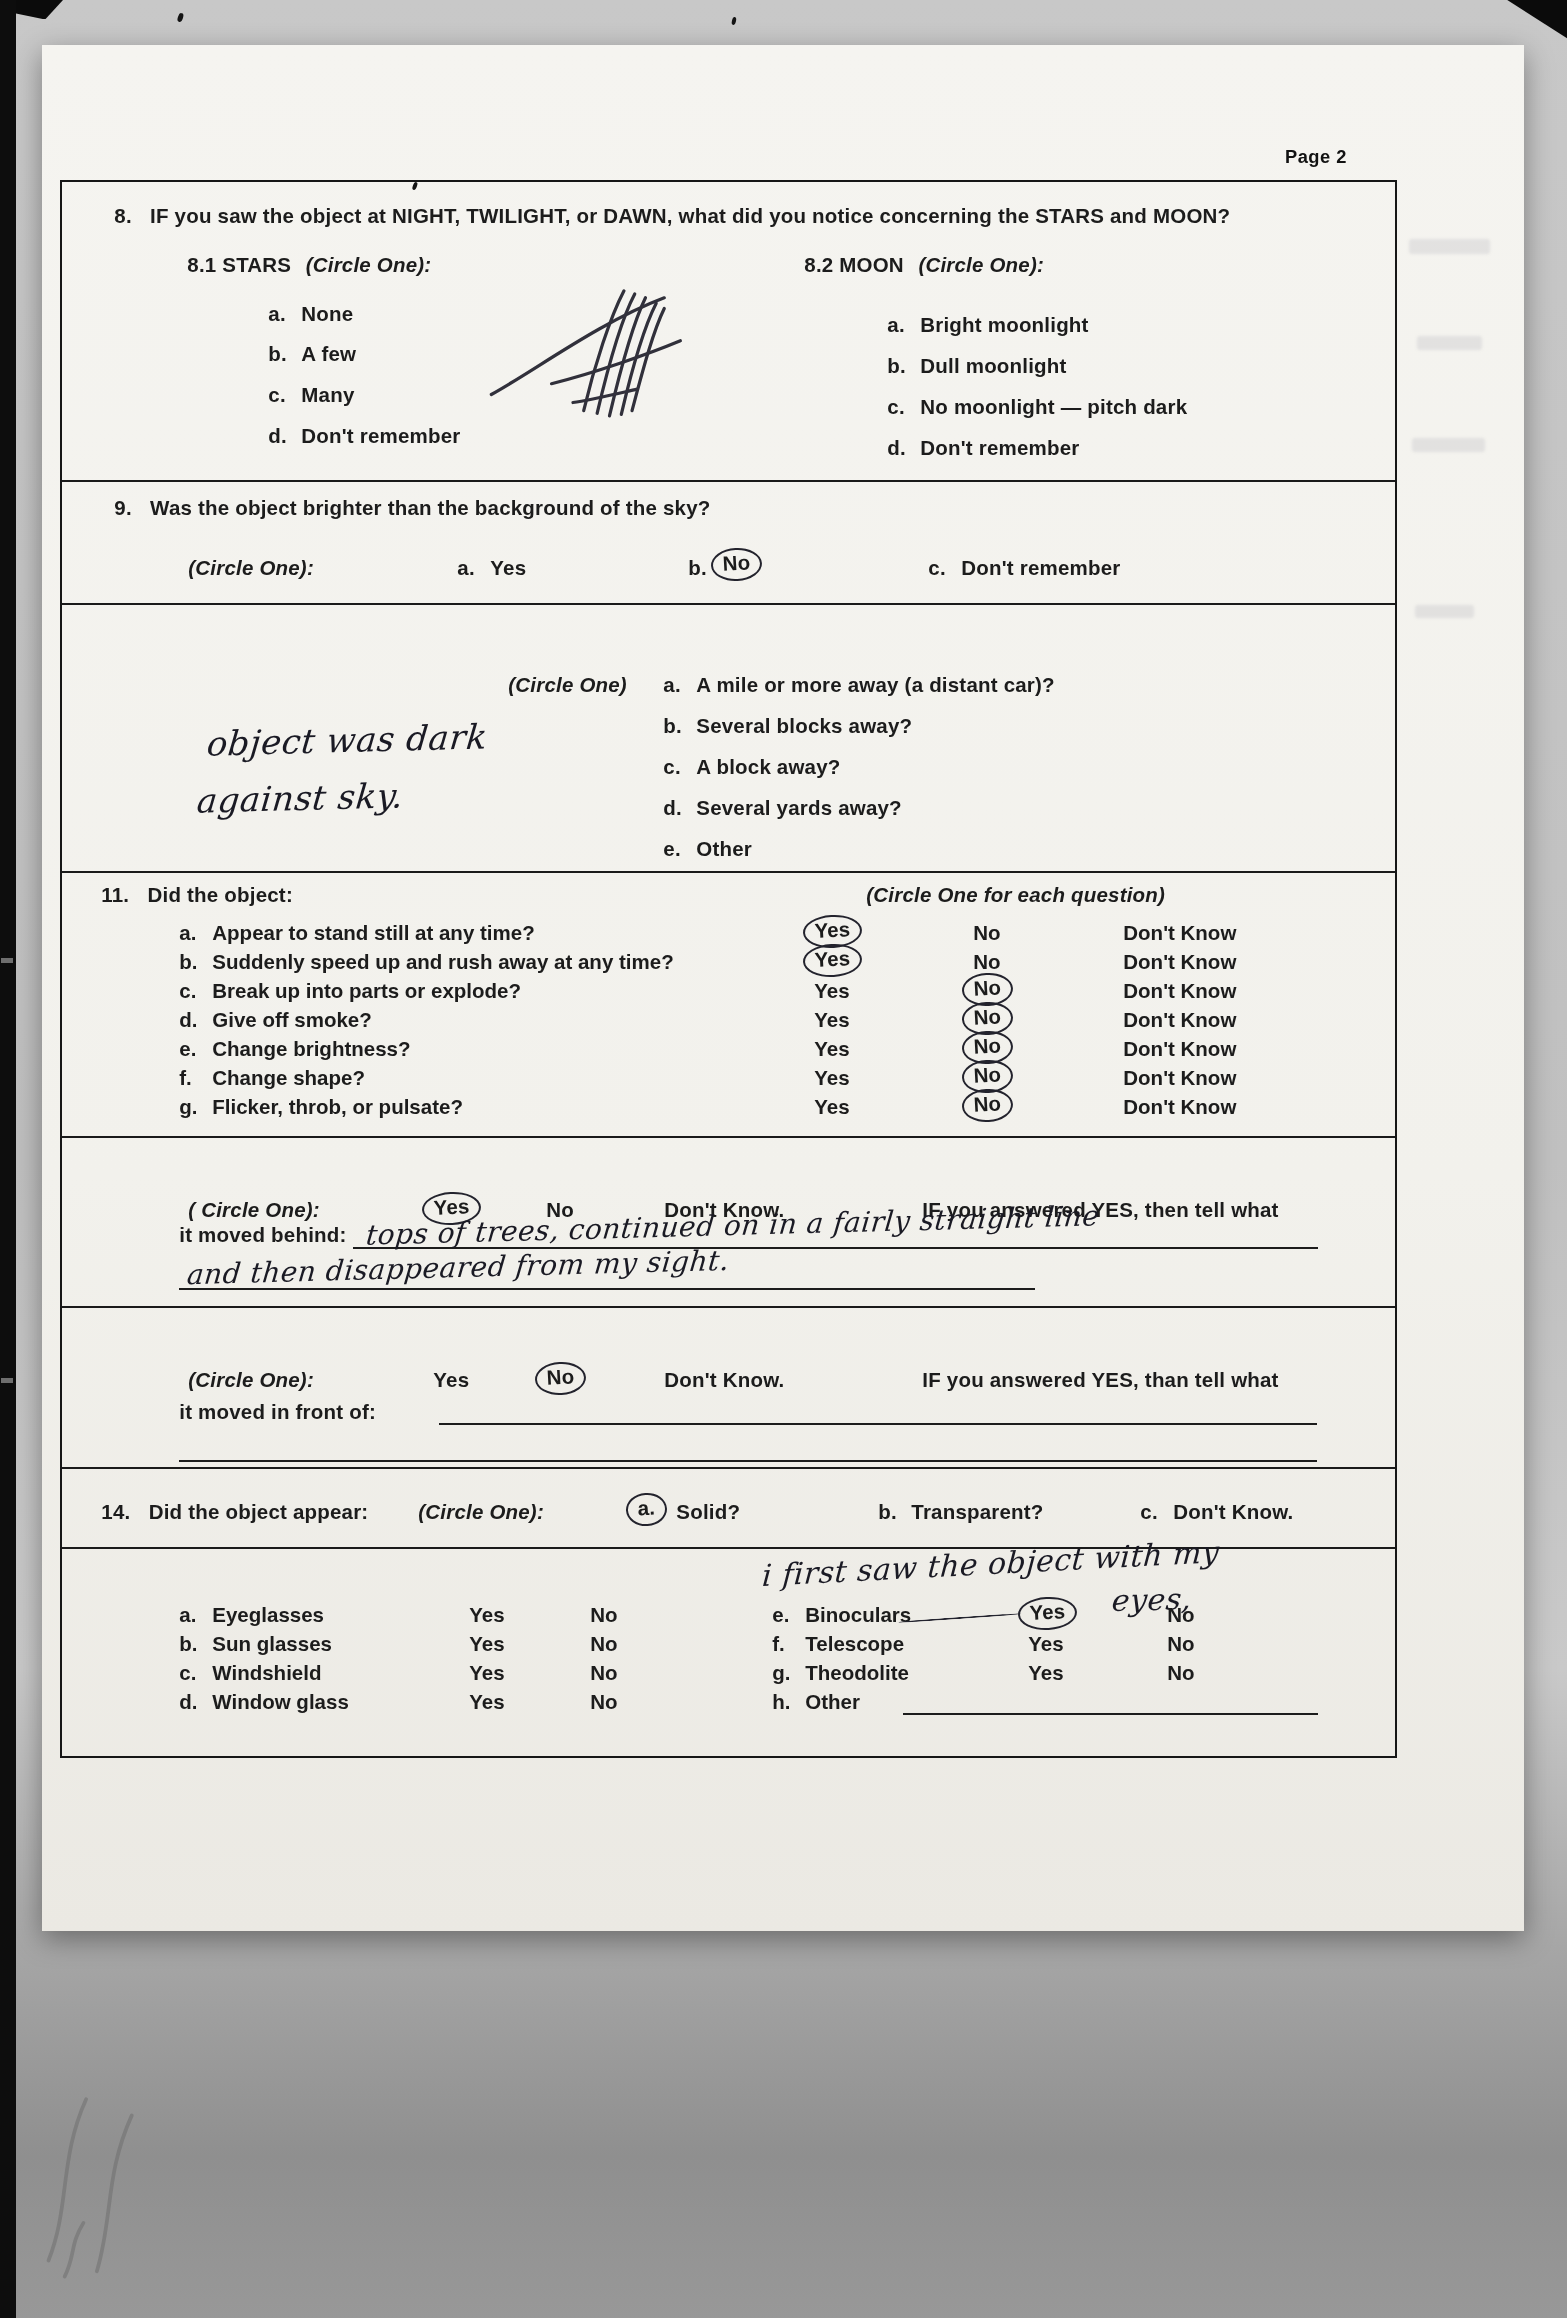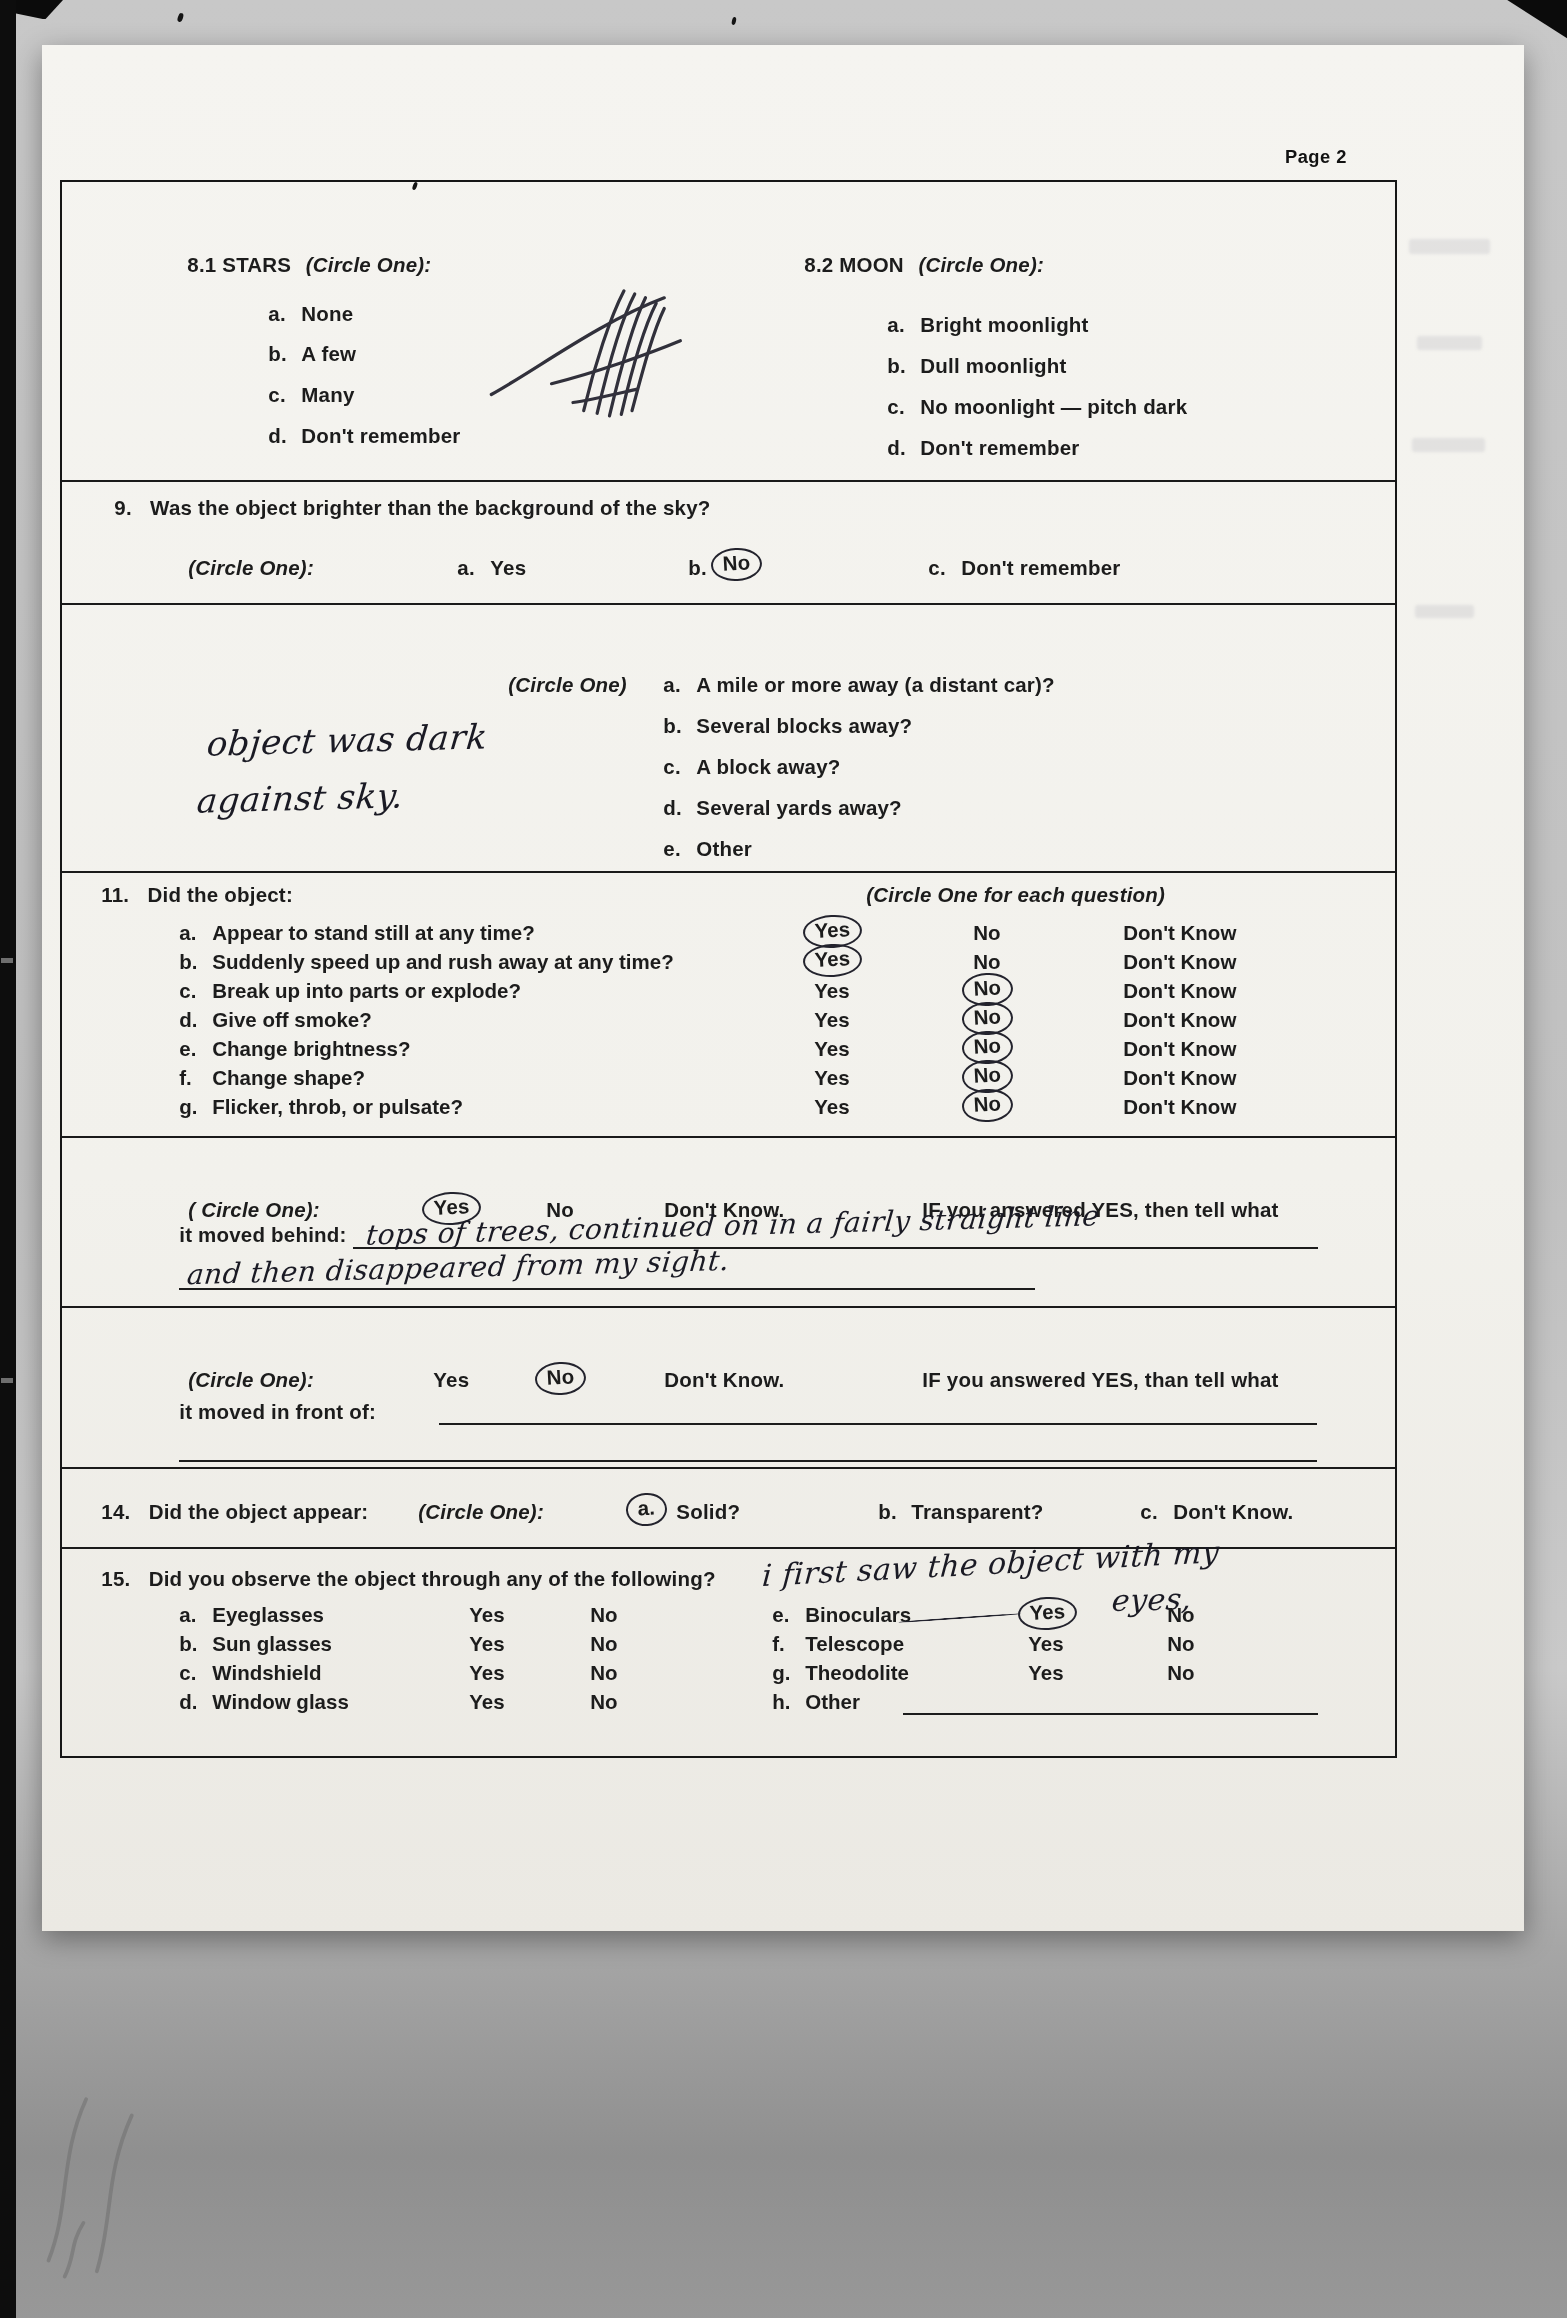--- a/index.html
+++ b/index.html
@@ -43,20 +43,23 @@
     <div class="form-box">
 
       <div class="hr" style="top:298px"></div>
       <div class="hr" style="top:421px"></div>
       <div class="hr" style="top:689px"></div>
       <div class="hr" style="top:954px"></div>
       <div class="hr" style="top:1124px"></div>
       <div class="hr" style="top:1285px"></div>
       <div class="hr" style="top:1365px"></div>
 
+      <div class="t" style="left:52px;top:21.5px">
+        <span>8.</span><span class="gap">IF you saw the object at NIGHT, TWILIGHT, or DAWN, what did you notice concerning the STARS and MOON?</span>
+      </div>
 
       <div class="t" style="left:125px;top:71px">
         <span>8.1  STARS</span>
         <span class="it" style="margin-left:8.6px">(Circle One):</span>
       </div>
 
       <div class="t" style="left:206px;top:120px"><span class="letter">a.</span><span>None</span></div>
       <div class="t" style="left:206px;top:160px"><span class="letter">b.</span><span>A few</span></div>
       <div class="t" style="left:206px;top:201px"><span class="letter">c.</span><span>Many</span></div>
       <div class="t" style="left:206px;top:242px"><span class="letter">d.</span><span>Don't remember</span></div>
@@ -172,23 +175,20 @@
 
       <div class="t" style="left:39px;top:1318px">
         <span>14.</span><span class="gap">Did the object appear:</span>
       </div>
       <div class="t it" style="left:356px;top:1318px">(Circle One):</div>
       <div class="t" style="left:564px;top:1311px"><span class="circle">a.</span></div>
       <div class="t" style="left:614px;top:1318px">Solid?</div>
       <div class="t" style="left:816px;top:1318px"><span class="letter">b.</span><span>Transparent?</span></div>
       <div class="t" style="left:1078px;top:1318px"><span class="letter">c.</span><span>Don't Know.</span></div>
 
-      <div class="t" style="left:39px;top:1385px">
-        <span>15.</span><span class="gap">Did you observe the object through any of the following?</span>
-      </div>
       <div class="hw" style="left:700px;top:1364px;font-size:30px;transform:rotate(-3deg) skewX(-7deg)">i first saw the object with my</div>
       <div class="hw" style="left:1050px;top:1400px;font-size:30px">eyes,</div>
 
       <div class="row" style="top:1421px">
         <span class="cell" style="left:117px"><span class="letter">a.</span><span>Eyeglasses</span></span>
         <span class="cell" style="left:407px">Yes</span>
         <span class="cell" style="left:528px">No</span>
         <span class="cell" style="left:710px"><span class="letter">e.</span><span>Binoculars</span></span>
         <span class="stroke-line" style="left:836px;top:14px;width:123px"></span>
         <span class="cell" style="left:956px;top:-6.5px"><span class="circle">Yes</span></span>

